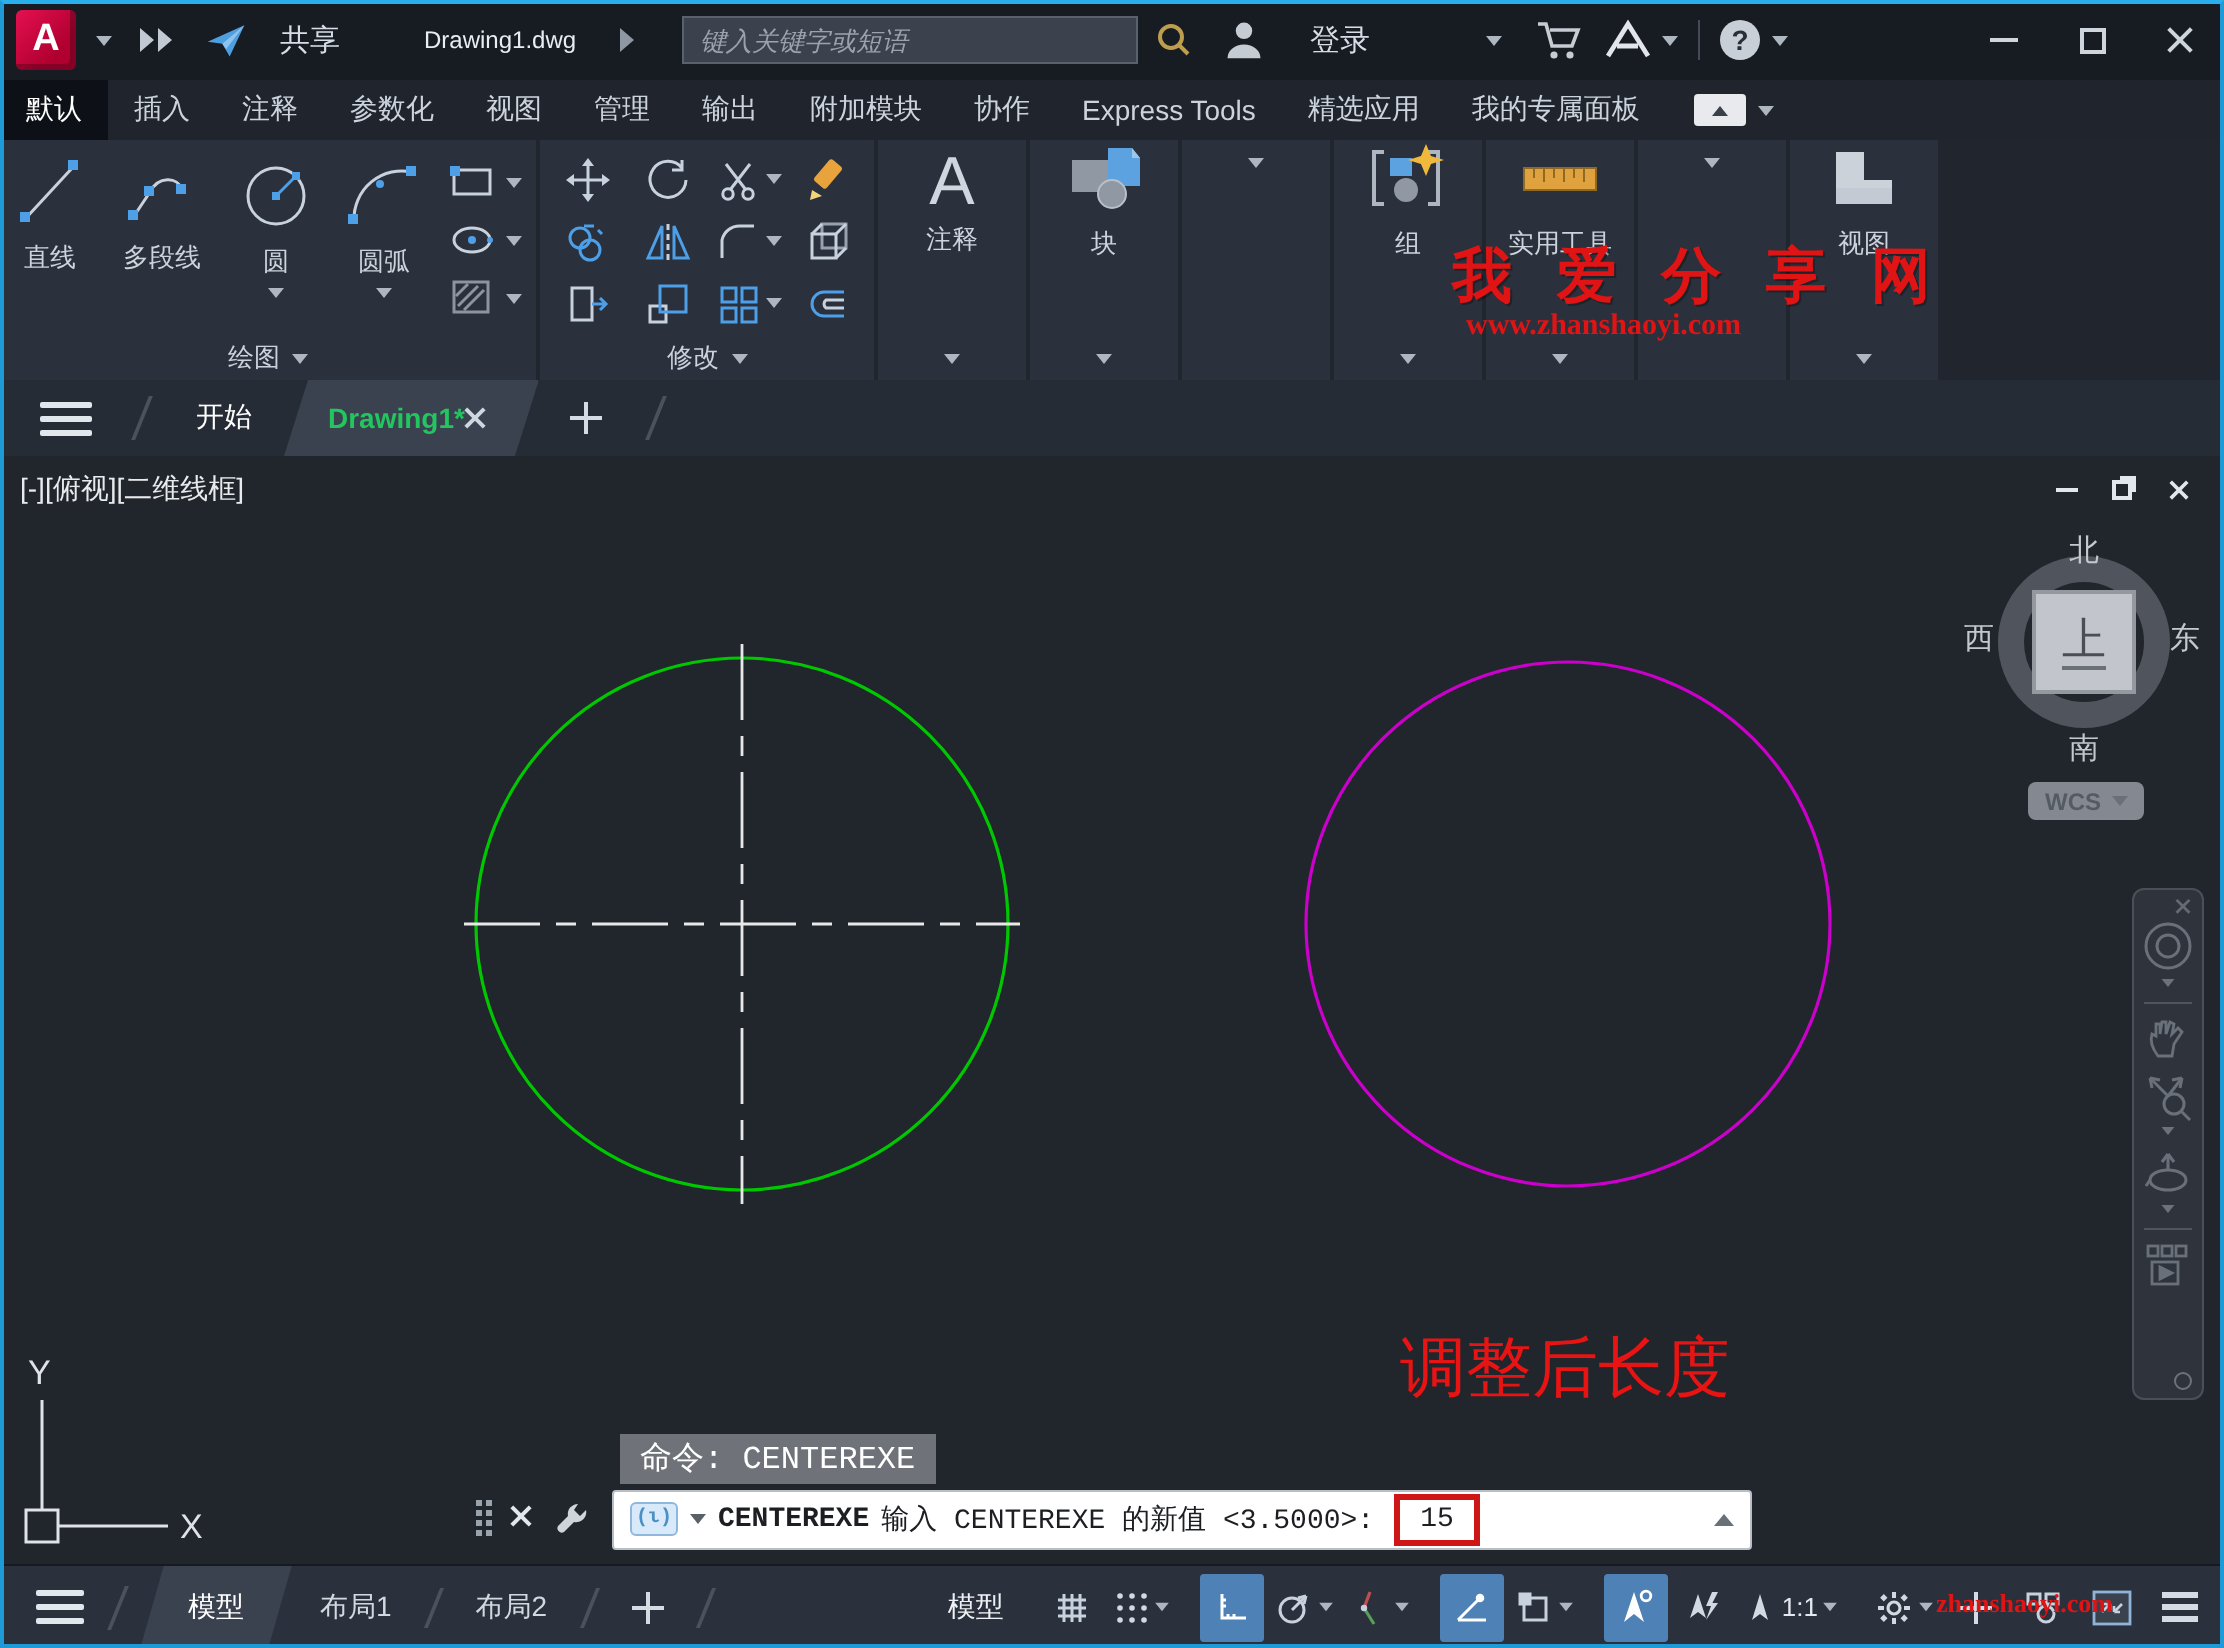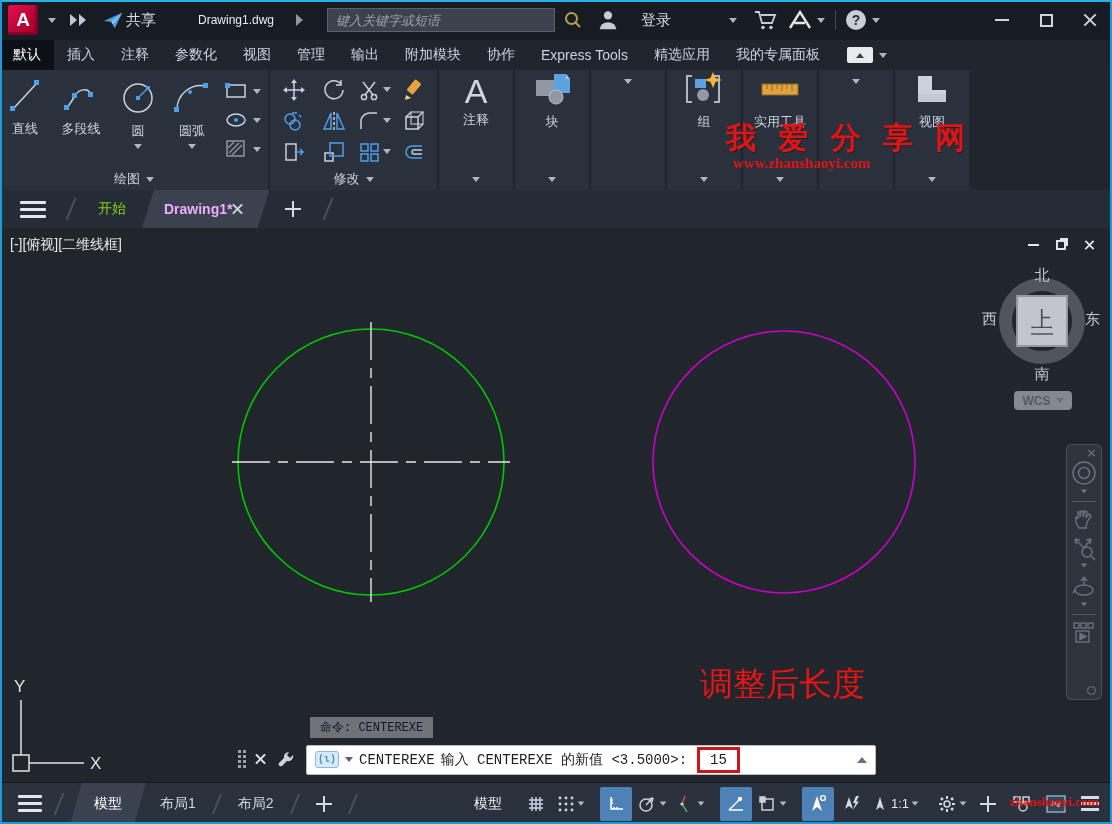--- a/index.html
+++ b/index.html
@@ -50,29 +50,29 @@
   .mcell { display:flex; align-items:center; gap:3px; }
   .bigpanel { width:74px; }
   .bigpanel .pbody { flex-direction:column; align-items:center; }
   .bigpanel .blabel { font-size:13px; color:#ccd3dc; margin-top:3px; }
   svg.ic { stroke:#c8d2de; fill:none; stroke-width:1.5; }
   svg.ic .blue { stroke:#4d9fe8; } svg.ic .bluef { fill:#4d9fe8; stroke:none; }
   .ribbon-filler { flex:1; background:#20252e; }
 
   .watermark1 { position:absolute; left:726px; top:118px; z-index:50; color:#e01414; font-size:30px; font-weight:bold; letter-spacing:7px; white-space:nowrap; text-shadow:1px 1px 0 rgba(0,0,0,.3); }
   .watermark2 { position:absolute; left:733px; top:155px; z-index:50; color:#e01414; font-size:15px; font-weight:bold; font-family:"Liberation Serif", serif; }
-  .watermark3 { position:absolute; left:1010px; top:794px; z-index:150; color:#e01414; font-size:13px; font-weight:bold; font-family:"Liberation Serif", serif; }
+  .watermark3 { position:absolute; left:968px; top:794px; z-index:150; color:#e01414; font-size:13px; font-weight:bold; font-family:"Liberation Serif", serif; }
 
   
   .filetabs { height:38px; background:#262c35; display:flex; align-items:center; flex:0 0 auto; }
   .burger { width:26px; display:flex; flex-direction:column; gap:4px; margin:0 14px 0 20px; }
   .burger i { height:3px; background:#e2e7ed; border-radius:1px; }
   .slash { width:2px; height:22px; background:#4a525e; transform:skewX(-22deg); margin:0 10px; }
-  .ftab { height:38px; display:flex; align-items:center; padding:0 16px; font-size:14px; color:#84cc16; }
-  .ftab.active { background:#3a4250; clip-path:polygon(12px 0,100% 0,calc(100% - 12px) 100%,0 100%); color:#f0abfc; font-weight:bold; padding:0 26px 0 22px; }
+  .ftab { height:38px; display:flex; align-items:center; padding:0 16px; font-size:14px; color:#ffffff; }
+  .ftab.active { background:#3a4250; clip-path:polygon(12px 0,100% 0,calc(100% - 12px) 100%,0 100%); color:#22c55e; font-weight:bold; padding:0 26px 0 22px; }
   .x-icon { position:relative; width:11px; height:11px; display:inline-block; }
   .x-icon i,.x-icon b { position:absolute; top:4px; left:-1px; width:13px; height:2px; background:#cfd6df; }
   .x-icon i{transform:rotate(45deg);} .x-icon b{transform:rotate(-45deg);}
   .plus-icon { position:relative; width:16px; height:16px; display:inline-block; }
   .plus-icon i,.plus-icon b { position:absolute; background:#d5dbe3; }
   .plus-icon i { left:7px; top:0; width:2px; height:16px; } .plus-icon b { left:0; top:7px; width:16px; height:2px; }
 
   
   .viewport { flex:1; position:relative; background:#21252c; overflow:hidden;padding-left:29px; }
   .vp-label { position:absolute; left:10px; top:8px; font-size:14px; color:#e8ebee; z-index:5; }
@@ -96,30 +96,30 @@
 
   
   .navbar { position:absolute; left:1066px; top:216px; width:36px; height:256px; background:rgba(72,78,86,.38); border:1px solid rgba(140,146,154,.3); border-radius:6px; z-index:5; display:flex; flex-direction:column; align-items:center; padding-top:14px; }
   .navbar svg { opacity:.55; }
   .nb-x { position:absolute; right:4px; top:3px; opacity:.5; transform:scale(.7); }
   .nb-min { position:absolute; right:5px; bottom:4px; width:9px; height:9px; border:1.5px solid rgba(150,156,165,.6); border-radius:50%; }
   .nb-sep { width:24px; height:1px; background:rgba(140,146,154,.35); margin:5px 0; }
   .navbar .car-d { border-top-color:rgba(150,156,165,.6); transform:scale(.8); margin:2px 0; }
 
   
-  .cmd-history { position:absolute; left:310px; top:489px; background:rgba(118,122,128,.92); color:#0f172a; font-family:"Liberation Mono", monospace; font-size:12px; padding:2px 10px; z-index:6; }
+  .cmd-history { position:absolute; left:310px; top:489px; background:rgba(118,122,128,.92); color:#ffffff; font-family:"Liberation Mono", monospace; font-size:16px; padding:2px 10px; z-index:6; }
   .cmd-dock { position:absolute; left:238px; top:515px; width:638px; height:33px; display:flex; align-items:center; z-index:7; }
   .grip { display:grid; grid-template-columns:repeat(2,4px); grid-auto-rows:4px; gap:1px; margin-right:8px; }
   .grip i { width:3px; height:3px; background:#9aa2ac; }
   .cmd-x { margin-right:10px; }
   .cmd-x .x-icon i,.cmd-x .x-icon b { background:#e2e7ed; }
   .cmdbar { flex:1; height:30px; background:#ffffff; border:1px solid #b9bec5; border-radius:2px; display:flex; align-items:center; padding:0 8px; color:#1c1e22; font-family:"Liberation Mono", monospace; font-size:14px; gap:6px; }
   .cmd-badge { width:24px; height:17px; background:#d8eafa; border:1px solid #8fb8dc; border-radius:3px; color:#4a90c4; font-size:10px; display:flex; align-items:center; justify-content:center; font-weight:bold; }
   .cmdbar .car-d { border-top-color:#5a6068; }
-  .cmd-name { font-weight:normal; }
+  .cmd-name { font-weight:bold; }
   .cmd-value { border:3px solid #cf1616; padding:0 10px; margin-left:4px; line-height:20px; }
   .cmdbar .car-u2 { margin-left:auto; width:0;height:0;border-left:5px solid transparent;border-right:5px solid transparent;border-bottom:6px solid #6a7078; }
 
   
   .statusbar { height:42px; background:#2b313c; border-top:1px solid #151a21; display:flex; align-items:center; flex:0 0 auto; position:relative; }
   .statusbar .burger { margin-left:18px; width:24px; }
   .ltab { font-size:14px; color:#d2d8e0; padding:0 14px; height:42px; display:flex; align-items:center; }
   .ltab.active { background:#3a4250; clip-path:polygon(12px 0,100% 0,calc(100% - 12px) 100%,0 100%); color:#fff; padding:0 24px; }
   .sslash { width:2px; height:20px; background:#4a525e; transform:skewX(-22deg); margin:0 6px; }
   .sb-right { display:flex; align-items:center; margin-left:auto; margin-right:6px; gap:2px; }
@@ -144,21 +144,21 @@
     <div class="tb-gap"></div>
       <span class="car-d"></span>
     <div class="chev2">
         <i></i>
         <i></i>
       </div>
     <svg width="22" height="22" viewBox="0 0 24 24" style="margin-left:14px">
         <polygon points="2,13 22,4 14,21 10,14" fill="#4f9fe0"></polygon>
         <polygon points="10,14 22,4 12,17" fill="#8cc3ef"></polygon>
       </svg>
-    <span class="tb-text" style="margin-left:2px">共享</span>
+    <span class="tb-text" style="margin-left:16px">共享</span>
     <span class="doc-title">Drawing1.dwg</span>
     <div class="chev2" style="margin-left:22px">
         <i style="border-left-color:#8f97a2"></i>
       </div>
     <input class="searchbox" placeholder="键入关键字或短语" style="">
     <svg width="20" height="20" viewBox="0 0 20 20" style="margin-left:8px">
         <circle cx="8.5" cy="8.5" r="5.5" stroke="#bd9e4e" stroke-width="2" fill="none"></circle>
         <line x1="12.5" y1="12.5" x2="17" y2="17" stroke="#bd9e4e" stroke-width="2"></line>
       </svg>
     <svg width="22" height="22" viewBox="0 0 24 24" style="margin-left:14px">

